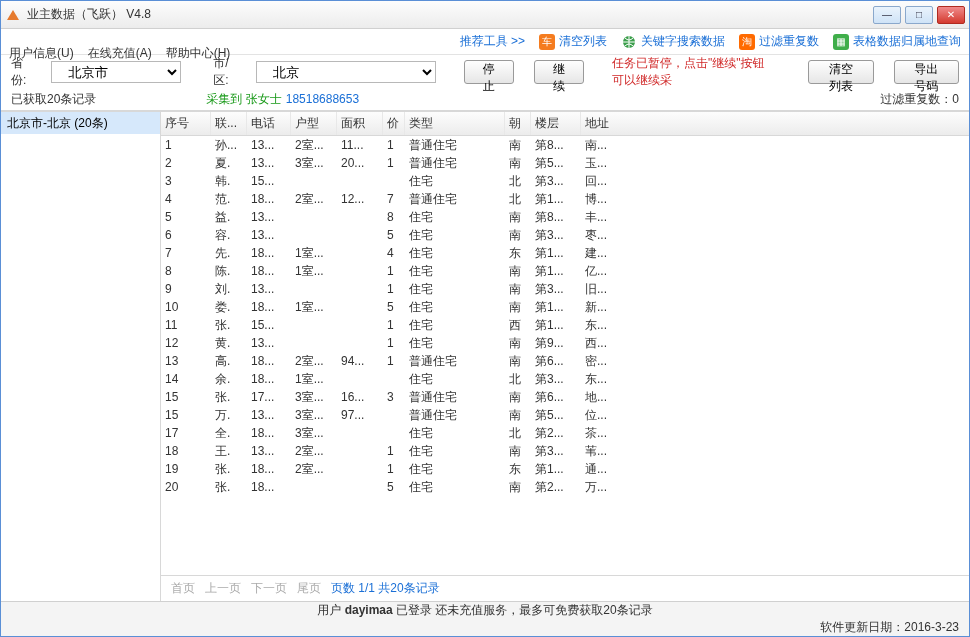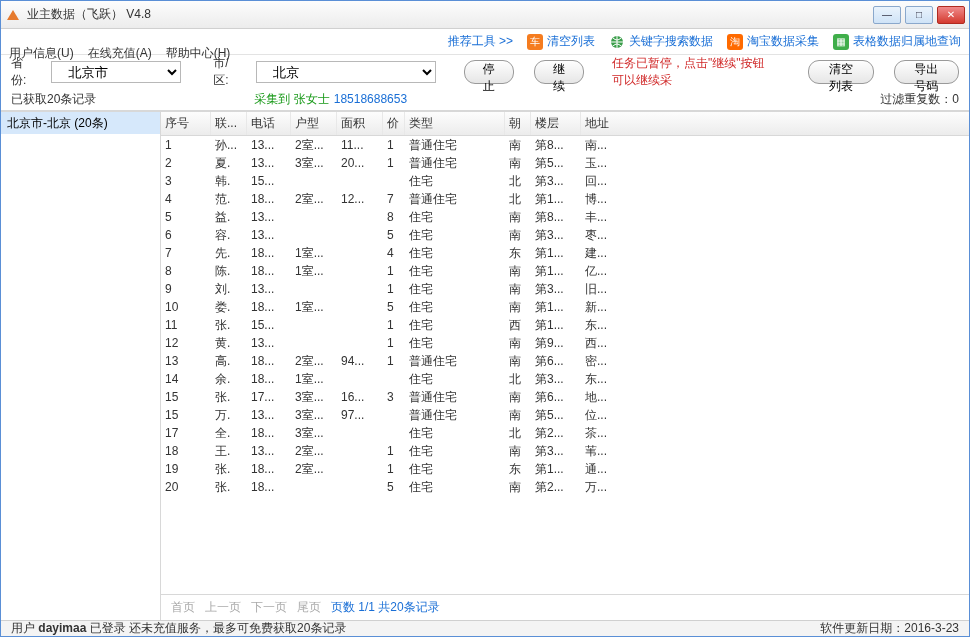--- a/index.html
+++ b/index.html
@@ -18,25 +18,25 @@
 .menubar .spacer { flex:1; }
 .toollink { color:#1a6fd6; cursor:pointer; display:flex; align-items:center; gap:4px; }
 .small-icon { width:16px; height:16px; display:inline-flex; align-items:center; justify-content:center; border-radius:3px; }
 .icon-orange { background:#f57c1f; color:#fff; font-size:10px; }
 .icon-taobao { background:#ff6a00; color:#fff; font-size:10px; }
 .icon-green { background:#3fae4a; color:#fff; font-size:10px; }
 
 .filterbar { height:34px; display:flex; align-items:center; padding:0 10px; gap:20px; }
 .lbl { color:#333; }
 select.combo { height:22px; border:1px solid #b8b8b8; background:#fff; padding:0 12px; min-width:130px; }
-.btn { height:24px; padding:0 14px; border:1px solid #9a9a9a; background:linear-gradient(#fefefe,#e6e6e6); border-radius:11px; cursor:pointer; font-size:12px; }
+.btn { height:24px; padding:0 14px; border:1px solid #9a9a9a; background:linear-gradient(#fefefe,#e6e6e6); border-radius:3px; cursor:pointer; font-size:12px; }
 .notice { color:#d02828; margin-left:8px; }
 .filterbar .rspacer { flex:1; }
 
-.statusrow { height:22px; display:flex; align-items:center; padding:0 10px; border-bottom:1px solid #d8d8d8;gap:48px; }
+.statusrow { height:22px; display:flex; align-items:center; padding:0 10px; border-bottom:1px solid #d8d8d8; }
 .statusrow .got { color:#333; }
 .statusrow .collect { margin-left:110px; color:#1a9a1a; }
 .statusrow .phone { color:#1a6fd6; margin-left:4px; }
 .statusrow .dedupe { margin-left:auto; color:#333; }
 
 .main { flex:1; display:flex; overflow:hidden; border-top:1px solid #d8d8d8; }
 .left { width:160px; border-right:1px solid #d8d8d8; display:flex; flex-direction:column; }
 .lheader { height:24px; background:linear-gradient(#fdfdfd,#ececec); border-bottom:1px solid #d8d8d8; padding:0 6px; display:flex; align-items:center; color:#333; }
 .litem { height:22px; padding:8px 6px; display:flex; align-items:center; background:#d6e8fb; color:#000; cursor:pointer; }
 
@@ -46,21 +46,21 @@
 .th { color:#333;text-align:right; }
 .col-seq{width:50px}.col-name{width:36px}.col-tel{width:44px}.col-type{width:46px}.col-area{width:46px}.col-p{width:22px}.col-ptype{width:100px}.col-d{width:26px}.col-floor{width:50px}.col-addr{flex:1;border-right:none}
 .tbody { flex:1; overflow:auto; }
 .tr { height:18px; display:flex; align-items:center; font-size:12px; color:#333; }
 .td { border-right:1px solid transparent; }
 
 .pager { height:26px; border-top:1px solid #d8d8d8; display:flex; align-items:center; padding:0 10px; gap:10px; }
 .pager .plink { color:#aaa; cursor:default; }
 .pager .pinfo { color:#1a6fd6; }
 
-.bottombar { height:16px; border-top:1px solid #d0d0d0; background:#f4f4f4; display:flex; align-items:center; padding:0 10px; font-size:12px; color:#333; }
+.bottombar { height:35px; border-top:1px solid #d0d0d0; background:#f4f4f4; display:flex; align-items:center; padding:0 10px; font-size:12px; color:#333;flex-direction:column; }
 .bottombar .bmsg strong { font-weight:bold; }
 .bottombar .rdate { margin-left:auto; }
 </style>
 </head>
 <body>
 
 <div class="window">
   <div class="titlebar">
     <span class="icon">
       <svg viewBox="0 0 16 16">
@@ -89,21 +89,21 @@
         <span class="small-icon">
           <svg width="16" height="16">
             <circle cx="8" cy="8" r="6" fill="#3b9e4b"></circle>
             <path d="M2 8 h12 M8 2 v12 M4 4 q4 4 8 0 M4 12 q4 -4 8 0" stroke="#fff" stroke-width="1" fill="none"></path>
           </svg>
         </span>
         <span>关键字搜索数据</span>
       </span>
     <span class="toollink">
         <span class="small-icon icon-taobao">淘</span>
-        <span>淘宝数据采集</span>
+        <span>过滤重复数</span>
       </span>
     <span class="toollink">
         <span class="small-icon icon-green">▦</span>
         <span>表格数据归属地查询</span>
       </span>
   </div>
 
   <div class="filterbar">
     <span class="lbl">省份:</span>
     <select class="combo"><option>北京市</option></select>

